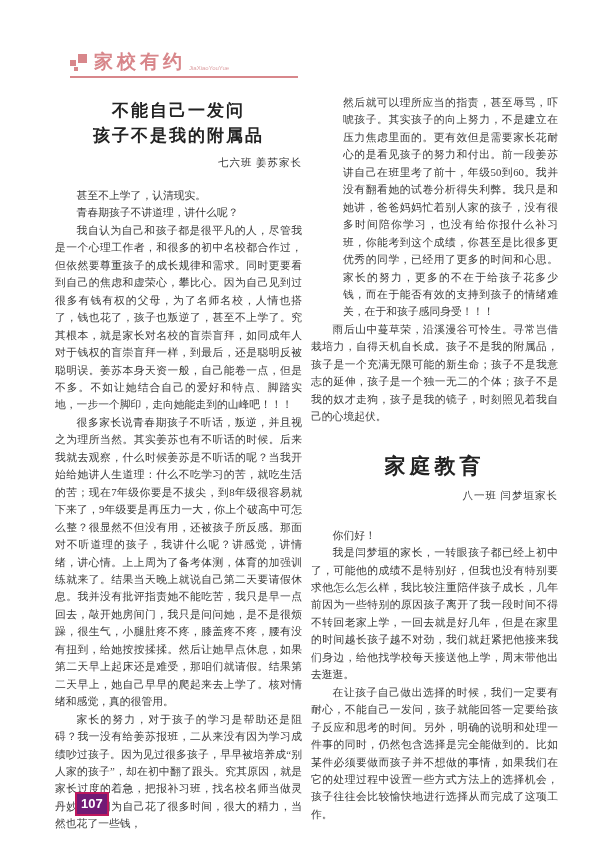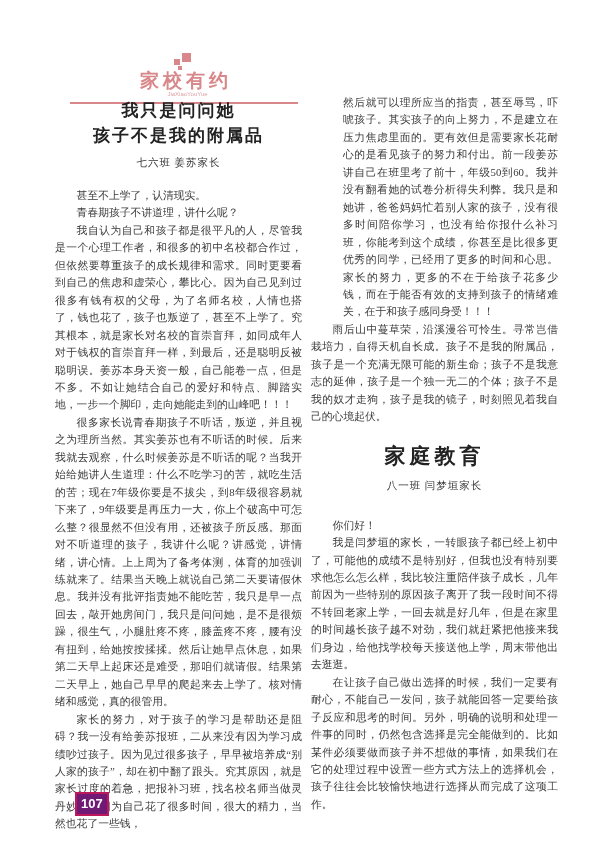--- a/index.html
+++ b/index.html
@@ -8,21 +8,21 @@
     background:#ffffff;
     position:relative;
     overflow:hidden;
     font-family:"Liberation Serif","DejaVu Serif",serif;
     color:#3a3a3a;
   }
   
   .header{
     position:absolute;left:70px;top:52px;width:232px;
   }
-  .header-row{display:flex;align-items:center;flex-direction:column;}
+  .header-row{display:flex;align-items:flex-end;}
   .logo-icon{position:relative;width:19px;height:19px;margin-right:5px;flex:0 0 auto;}
   .logo-icon .sq{position:absolute;background:#d8878b;}
   .logo-icon .sq1{left:8px;top:1px;width:9px;height:9px;}
   .logo-icon .sq2{left:0px;top:7px;width:6px;height:6px;}
   .logo-icon .sq3{left:4px;top:14px;width:4px;height:4px;}
   .logo-text{
     font-size:19px;font-weight:bold;color:#d8878b;
     letter-spacing:4px;line-height:20px;white-space:nowrap;
   }
   .logo-sub{
@@ -37,26 +37,26 @@
     position:absolute;left:55px;top:94px;width:503px;
     display:flex;gap:9px;
   }
   .col{width:247px;flex:0 0 auto;}
   
   .a1-title{
     text-align:center;font-size:17px;font-weight:bold;color:#222;
     line-height:25px;letter-spacing:2px;margin-top:4px;
   }
   .byline{
-    text-align:center;font-size:10.5px;color:#333;
+    text-align:right;font-size:10.5px;color:#333;
     letter-spacing:1px;margin-top:8px;
   }
   .a2-title{
     text-align:center;font-size:21px;font-weight:bold;color:#222;
-    letter-spacing:4px;margin-top:16px;
+    letter-spacing:4px;margin-top:26px;
   }
   .a2-byline{margin-top:9px;margin-bottom:24px;}
   
   .bodytext{margin-top:17px;}
   .bodytext p, .col2 p{
     margin:0;
     font-size:10.8px;line-height:17.45px;
     text-align:justify;
     text-indent:2em;
     color:#3a3a3a;
@@ -85,21 +85,21 @@
     <div class="logo-text">家校有约</div>
     <div class="logo-sub">JiaXiaoYouYue</div>
   </div>
   <div class="header-underline"></div>
 </div>
 
 <div class="columns">
 
   <div class="col col1">
     <div class="a1-title">
-      <div>我只是问问她</div>
+      <div>不能自己一发问</div>
       <div>孩子不是我的附属品</div>
     </div>
     <div class="byline">七六班  姜苏家长</div>
     <div class="bodytext">
       <p>甚至不上学了，认清现实。</p>
       <p>青春期孩子不讲道理，讲什么呢？</p>
       <p>我自认为自己和孩子都是很平凡的人，尽管我是一个心理工作者，和很多的初中名校都合作过，但依然要尊重孩子的成长规律和需求。同时更要看到自己的焦虑和虚荣心，攀比心。因为自己见到过很多有钱有权的父母，为了名师名校，人情也搭了，钱也花了，孩子也叛逆了，甚至不上学了。究其根本，就是家长对名校的盲崇盲拜，如同成年人对于钱权的盲崇盲拜一样，到最后，还是聪明反被聪明误。姜苏本身天资一般，自己能卷一点，但是不多。不如让她结合自己的爱好和特点、脚踏实地，一步一个脚印，走向她能走到的山峰吧！！！</p>
       <p>很多家长说青春期孩子不听话，叛逆，并且视之为理所当然。其实姜苏也有不听话的时候。后来我就去观察，什么时候姜苏是不听话的呢？当我开始给她讲人生道理：什么不吃学习的苦，就吃生活的苦；现在7年级你要是不拔尖，到8年级很容易就下来了，9年级要是再压力一大，你上个破高中可怎么整？很显然不但没有用，还被孩子所反感。那面对不听道理的孩子，我讲什么呢？讲感觉，讲情绪，讲心情。上上周为了备考体测，体育的加强训练就来了。结果当天晚上就说自己第二天要请假休息。我并没有批评指责她不能吃苦，我只是早一点回去，敲开她房间门，我只是问问她，是不是很烦躁，很生气，小腿肚疼不疼，膝盖疼不疼，腰有没有扭到，给她按按揉揉。然后让她早点休息，如果第二天早上起床还是难受，那咱们就请假。结果第二天早上，她自己早早的爬起来去上学了。核对情绪和感觉，真的很管用。</p>
       <p>家长的努力，对于孩子的学习是帮助还是阻碍？我一没有给姜苏报班，二从来没有因为学习成绩吵过孩子。因为见过很多孩子，早早被培养成“别人家的孩子”，却在初中翻了跟头。究其原因，就是家长过度的着急，把报补习班，找名校名师当做灵丹妙药。因为自己花了很多时间，很大的精力，当然也花了一些钱，</p>
     </div>

